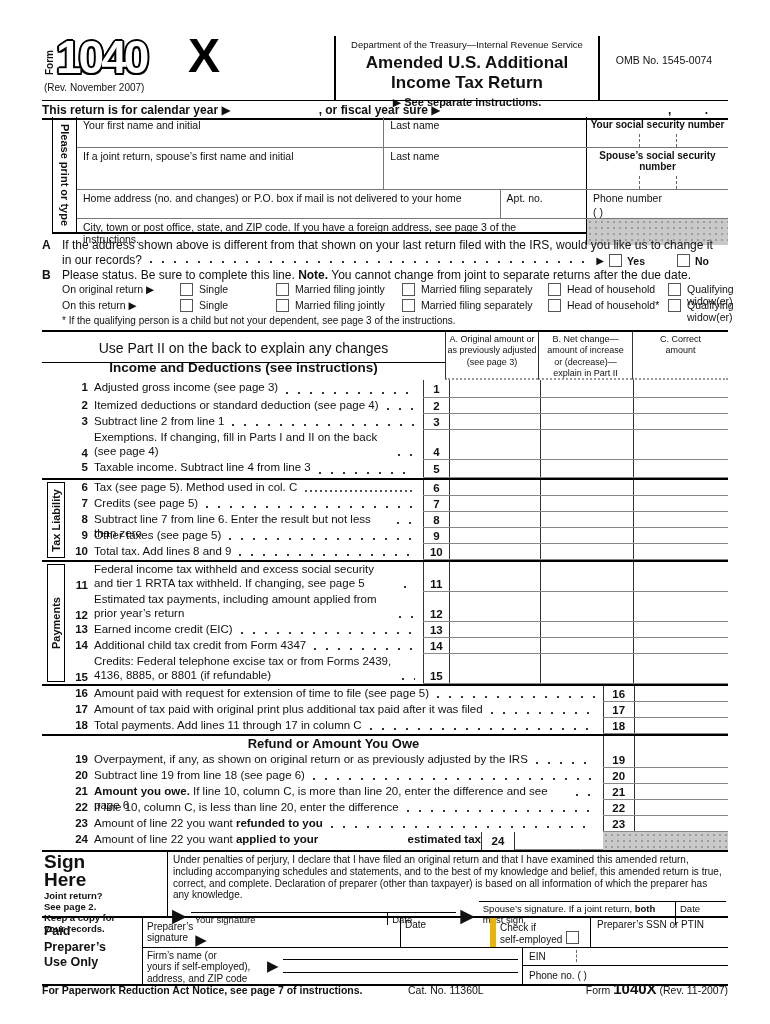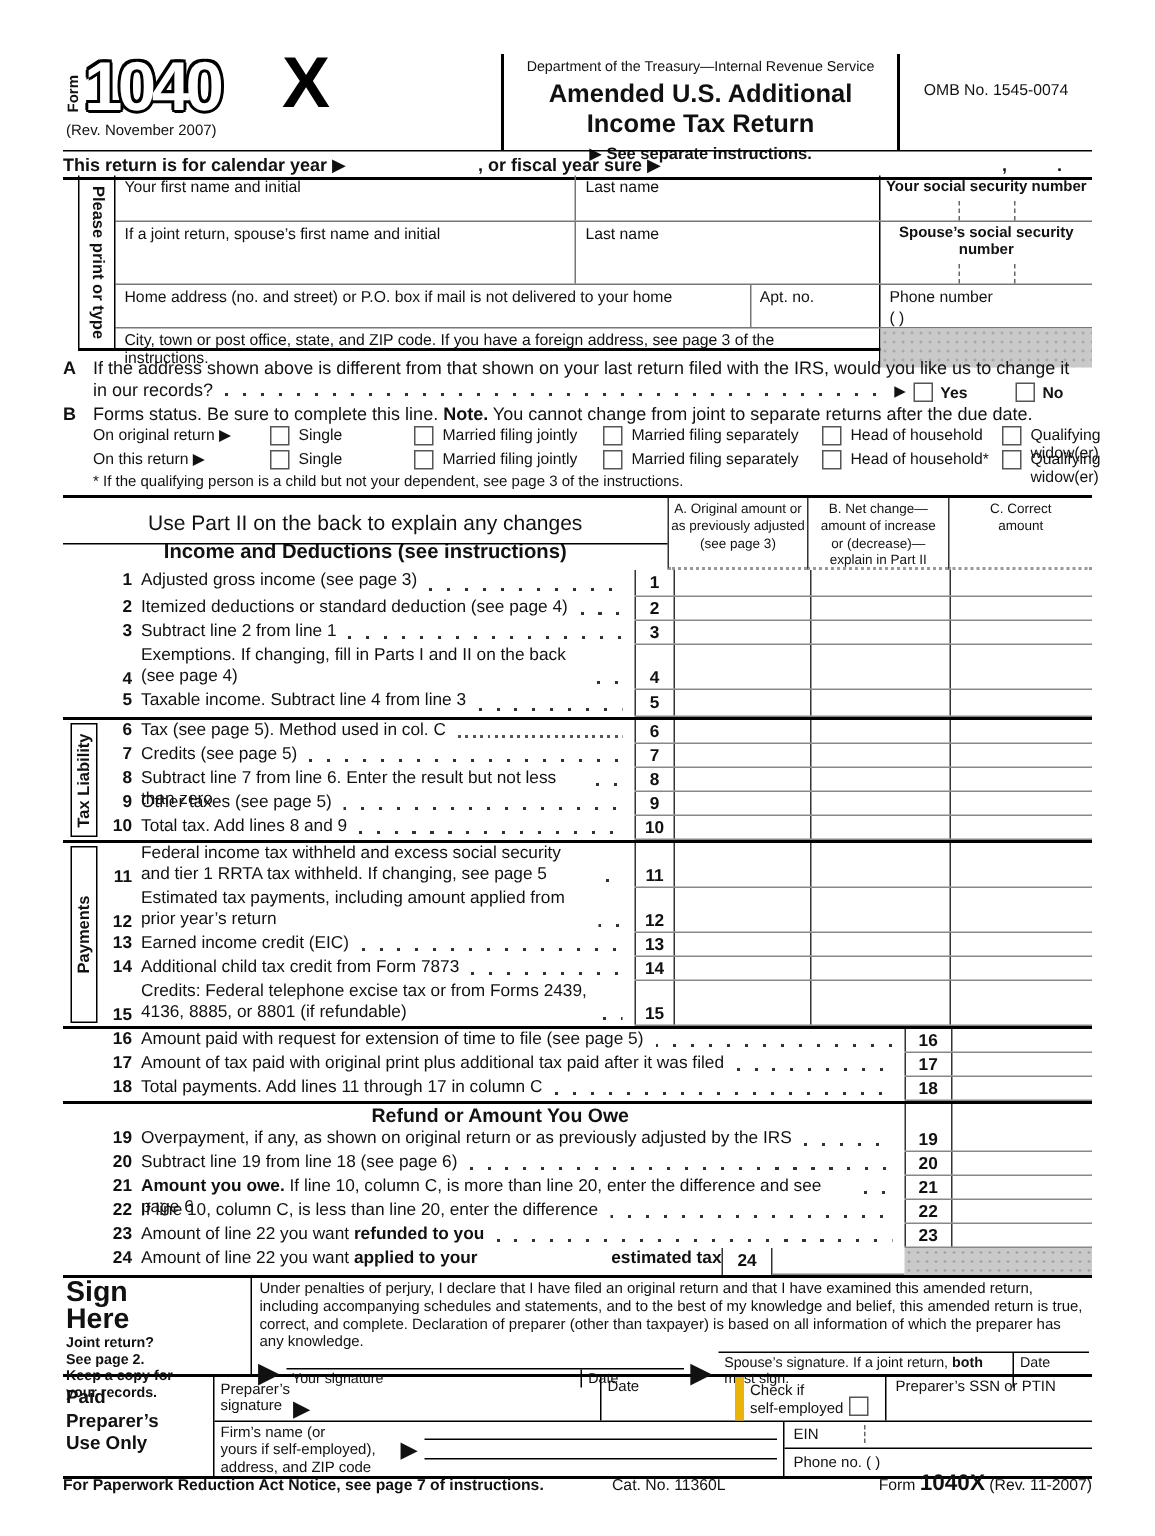--- a/index.html
+++ b/index.html
@@ -184,21 +184,21 @@
         <div class="ncell" style="flex:202;border-left:1px solid #777;"><span>Last name</span></div>
         <div class="rcol">
           <div class="ssnlab">Spouse’s social security number</div>
           <div class="ssndash">
               <i></i>
               <i></i>
             </div>
         </div>
       </div>
       <div class="nrow" style="flex:28;">
-        <div class="ncell" style="flex:430;"><span>Home address (no. and street) or P.O. box if mail is not delivered to your home</span></div>
+        <div class="ncell" style="flex:430;"><span>Home address (no. and changes) or P.O. box if mail is not delivered to your home</span></div>
         <div class="ncell" style="flex:82;border-left:1px solid #777;"><span>Apt. no.</span></div>
         <div class="rcol">
           <div class="ncell">Phone number</div>
           <div class="ncell">(          )</div>
         </div>
       </div>
       <div class="nrow" style="flex:22;">
         <div class="ncell" style="flex:512;"><span>City, town or post office, state, and ZIP code. If you have a foreign address, see page 3 of the instructions.</span></div>
         <div class="rcol">
             <div class="grayfill gray"></div>
@@ -220,21 +220,21 @@
         <span class="cb"></span>
         <span>Yes</span>
         <span style="width:22px;"></span>
         <span class="cb"></span>
         <span>No</span>
         <span style="width:14px;"></span>
       </span>
     </div>
     <div class="abline">
       <span class="ablet">B</span>
-      <span><span>Forms status. Be sure to complete this line. </span><span class="b">Note.</span><span> You cannot change from joint to separate returns after the due date.</span></span>
+      <span><span>Please status. Be sure to complete this line. </span><span class="b">Note.</span><span> You cannot change from joint to separate returns after the due date.</span></span>
     </div>
     <div class="optrow">
       <span style="left:20px;">On original return ▶</span>
       <span style="left:138px;">
           <span class="cb"></span>
         </span>
       <span style="left:157px;">Single</span>
       <span style="left:234px;">
           <span class="cb"></span>
         </span>
@@ -485,21 +485,21 @@
           <div class="rentry">
               <div class="nbox">13</div>
               <div class="ca"></div>
               <div class="cbx"></div>
               <div class="cc"></div>
             </div>
         </div>
         <div class="row">
           <div class="rnum">14</div>
           <div class="rdesc">
-              <span class="txt">Additional child tax credit from Form 7873</span>
+              <span class="txt">Additional child tax credit from Form 4347</span>
               <span class="lead"></span>
             </div>
           <div class="rentry">
               <div class="nbox">14</div>
               <div class="ca"></div>
               <div class="cbx"></div>
               <div class="cc"></div>
             </div>
         </div>
         <div class="row h2">

